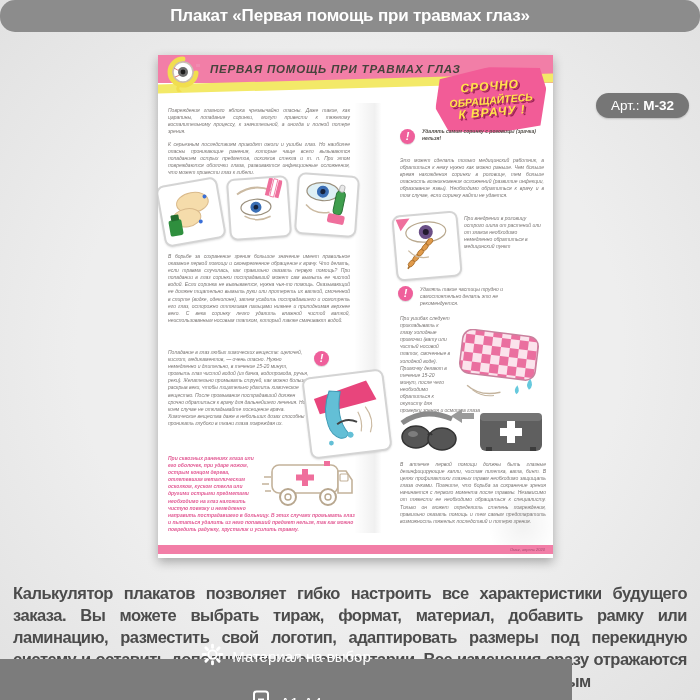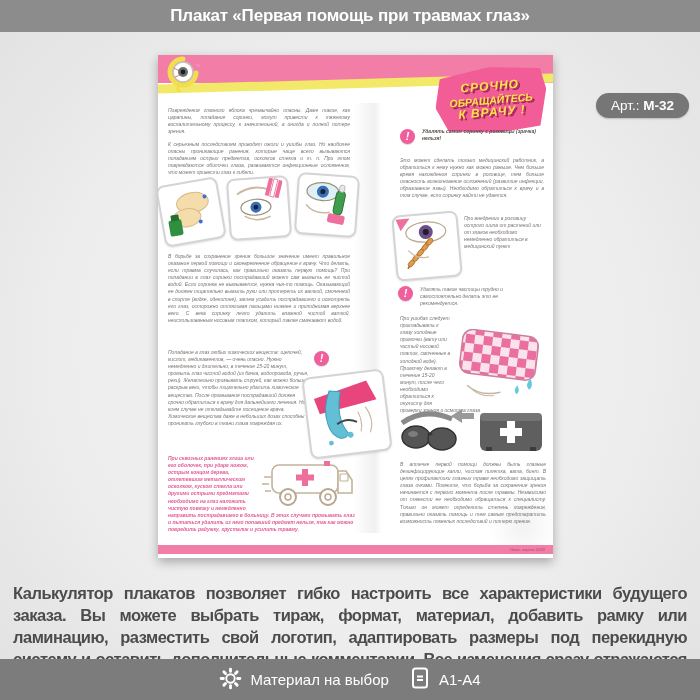--- a/index.html
+++ b/index.html
@@ -1,21 +1,21 @@
 <!DOCTYPE html>
 <html><head>
 <meta charset="utf-8">
 <style>
   html,body{margin:0;padding:0;background:#e8e8e8;}
   .stage{position:relative;width:700px;height:700px;overflow:hidden;
          background:radial-gradient(ellipse at center,#eeeeee 55%,#e1e1e1 100%);
          font-family:"Liberation Sans",sans-serif;}
   
   .titlebar{position:absolute;left:0;top:0;width:700px;height:32px;background:#8c8c8c;
-            display:flex;align-items:center;justify-content:center;}
+            display:flex;align-items:center;justify-content:center;border-radius:15px;}
   .titlebar .t{color:#ffffff;font-size:17px;font-weight:bold;letter-spacing:-0.2px;}
   
   .art-badge{position:absolute;right:11px;top:56px;background:#767676;color:#fff;
              border-radius:15px;padding:5px 15px;font-size:13.5px;box-shadow:0 1px 2px rgba(0,0,0,.2);margin-top:37px;}
   .art-badge b{font-weight:bold;}
   
   .poster{position:absolute;left:158px;top:55px;width:395px;height:503px;background:#ffffff;
           box-shadow:0 4px 10px rgba(0,0,0,.30);overflow:hidden;}
   .p-head{position:absolute;left:0;top:0;width:100%;height:28px;background:#f27ea7;}
   .p-head-stripe{position:absolute;left:-6px;top:24px;width:410px;height:9px;background:#f3e968;transform:rotate(-1.6deg);}
@@ -45,22 +45,22 @@
   .warn::after{content:"!";display:block;color:#fff;font:bold italic 11px/15px "Liberation Sans",sans-serif;text-align:center;}
   .panel{position:absolute;background:#fff;border:2px solid #d4d4d4;border-radius:8px;box-shadow:0 1px 2px rgba(0,0,0,.12);}
   .p-footer{position:absolute;left:0;top:490px;width:100%;height:9px;background:#f27ea7;}
   .p-credit{position:absolute;right:8px;top:492px;font:italic 4px/5px "Liberation Sans",sans-serif;color:#a84a72;}
   .amb-float{float:right;margin:2px 0 0 4px;}
   .cmp-float{float:right;margin:14px 0 0 3px;}
   
   .descr{position:absolute;left:13px;top:583px;width:674px;color:#4c4c4c;
          font-size:16.5px;font-weight:bold;letter-spacing:-0.5px;line-height:1.33;text-align:justify;}
   
-  .featbar{position:absolute;left:0;bottom:0;width:700px;height:41px;background:#7c7c7c;
-           display:flex;align-items:center;justify-content:center;gap:20px;}
+  .featbar{position:absolute;left:0;bottom:0;width:572px;height:41px;background:#7c7c7c;
+           display:flex;align-items:center;justify-content:center;gap:20px;flex-direction:column;}
   .feat{display:flex;align-items:center;gap:8px;color:#fff;font-size:15px;}
 </style>
 </head>
 <body>
 
 <div class="stage">
 
   <div class="titlebar">
     <span class="t">Плакат «Первая помощь при травмах глаз»</span>
   </div>
@@ -80,20 +80,21 @@
         <path d="M17 3 A13 13 0 1 0 30 17" stroke="#f1de4f" stroke-width="5" fill="none" stroke-linecap="round"></path>
         <path d="M13 30 q-3 3 1 6" stroke="#f1de4f" stroke-width="3" fill="none" stroke-linecap="round"></path>
         <circle cx="17" cy="16" r="10" fill="#ffffff" stroke="#c8c0b4" stroke-width="1.5"></circle>
         <path d="M8 12 q4 3 6 2 M9 21 q4 -1 5 -3" stroke="#d86a6a" stroke-width="0.9" fill="none"></path>
         <circle cx="17" cy="16" r="5" fill="#6e6e6e"></circle>
         <circle cx="17" cy="16" r="2.4" fill="#1e1e1e"></circle>
         <rect x="30" y="8" width="4" height="3" fill="#f08ab0"></rect>
       </svg>
     </span>
 
+    <div class="p-title">ПЕРВАЯ ПОМОЩЬ ПРИ ТРАВМАХ ГЛАЗ</div>
 
     <div class="burst">
       <div class="l1">СРОЧНО</div>
       <div class="l2">ОБРАЩАЙТЕСЬ</div>
       <div class="l3">К ВРАЧУ !</div>
     </div>
 
     <div class="crease1"></div>
     <div class="crease2"></div>
 

